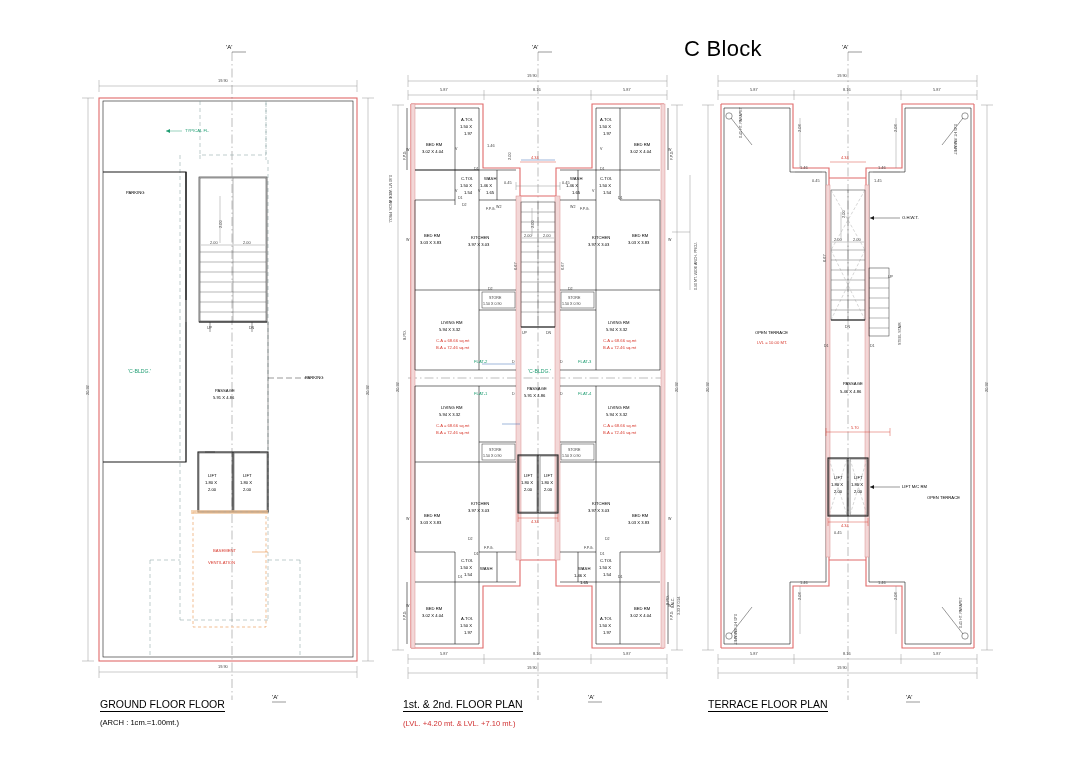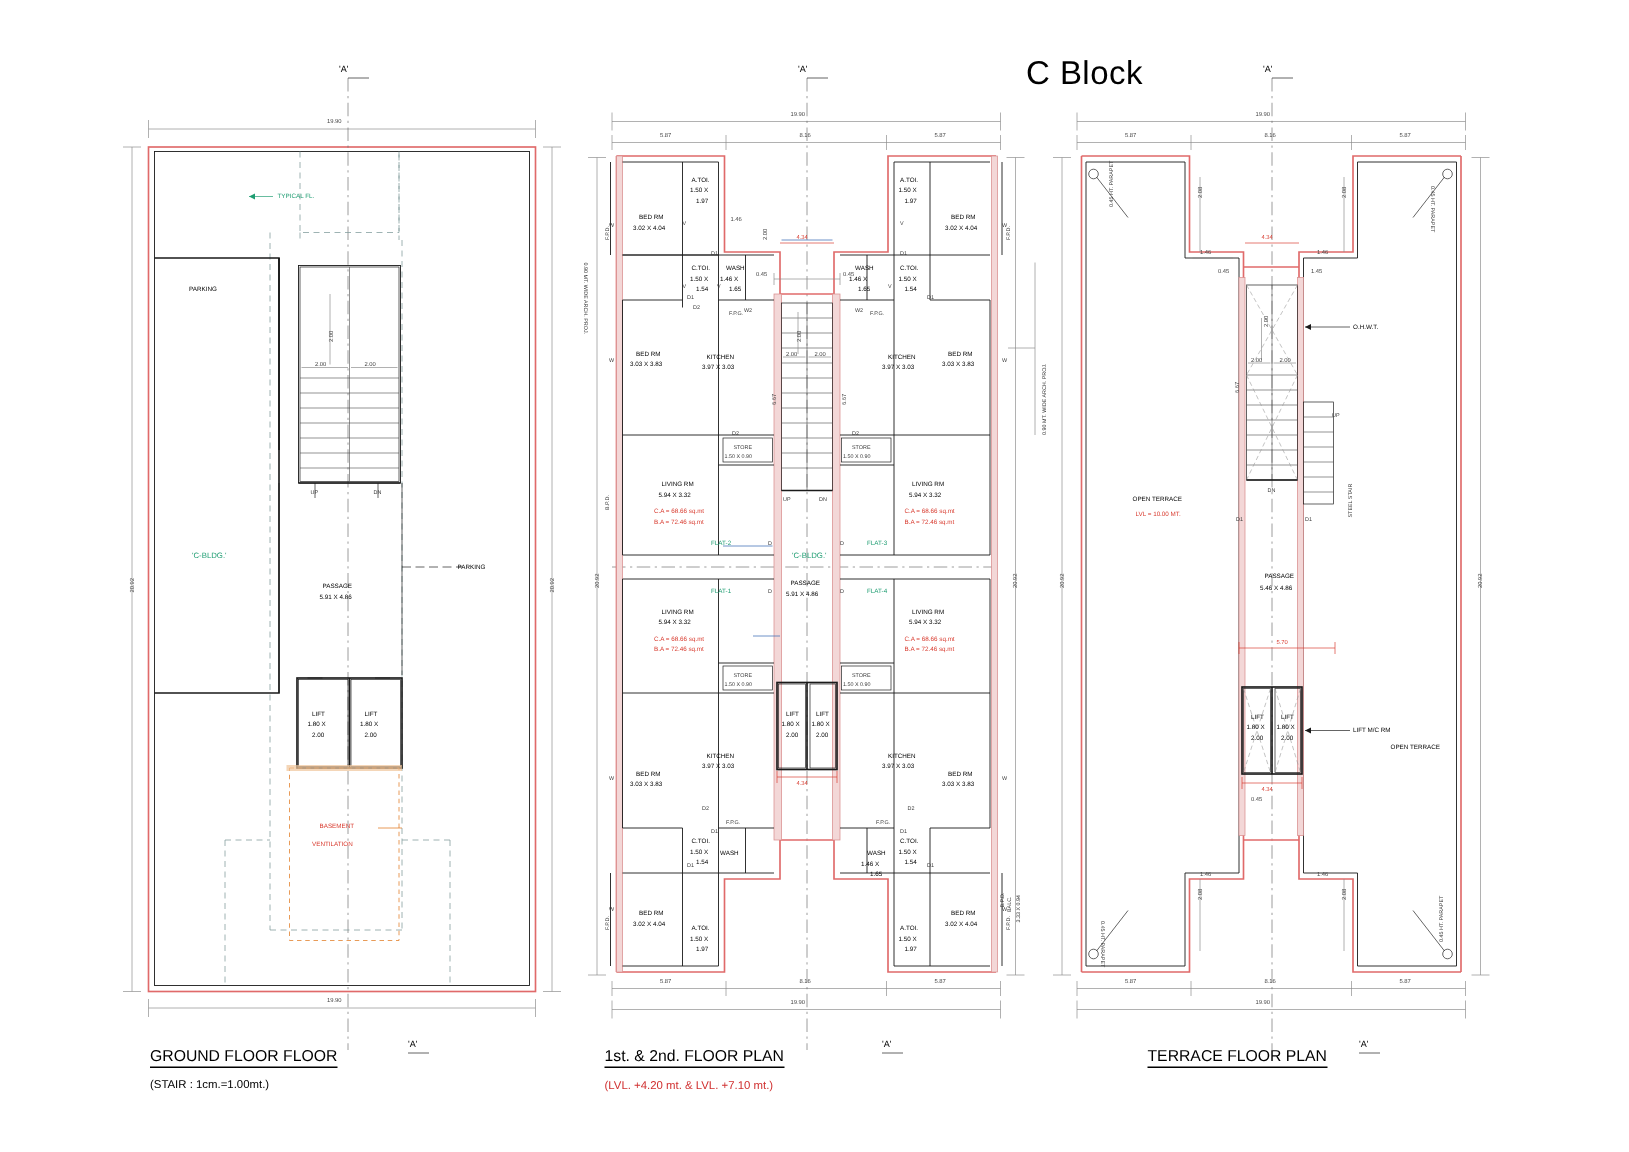--- a/index.html
+++ b/index.html
@@ -679,18 +679,18 @@
   <div class="lbl d" style="left:888px;top:275px">UP</div>
   <div class="lbl d" style="left:845px;top:325px">DN</div>
   <div class="lbl d" style="left:824px;top:344px">D1</div>
   <div class="lbl d" style="left:870px;top:344px">D1</div>
   <div class="lbl d rot90" style="left:739px;top:138px">0.45 HT. PARAPET</div>
   <div class="lbl d rot90b" style="left:957px;top:124px">0.45 HT. PARAPET</div>
   <div class="lbl d rot90b" style="left:737px;top:614px">0.45 HT. PARAPET</div>
   <div class="lbl d rot90" style="left:959px;top:628px">0.45 HT. PARAPET</div>
 
   <div class="cap main" style="left:100px;top:698px">GROUND FLOOR FLOOR</div>
-  <div class="cap sub" style="left:100px;top:718px">(STAIR : 1cm.=1.00mt.)</div>
+  <div class="cap sub" style="left:100px;top:718px">(ARCH : 1cm.=1.00mt.)</div>
   <div class="cap main" style="left:403px;top:698px">1st. &amp; 2nd. FLOOR PLAN</div>
   <div class="cap redsub" style="left:403px;top:719px">(LVL. +4.20 mt. &amp; LVL. +7.10 mt.)</div>
-  <div class="cap main" style="left:765px;top:698px">TERRACE  FLOOR PLAN</div>
+  <div class="cap main" style="left:708px;top:698px">TERRACE  FLOOR PLAN</div>
 
 </div>
 
 </body></html>

